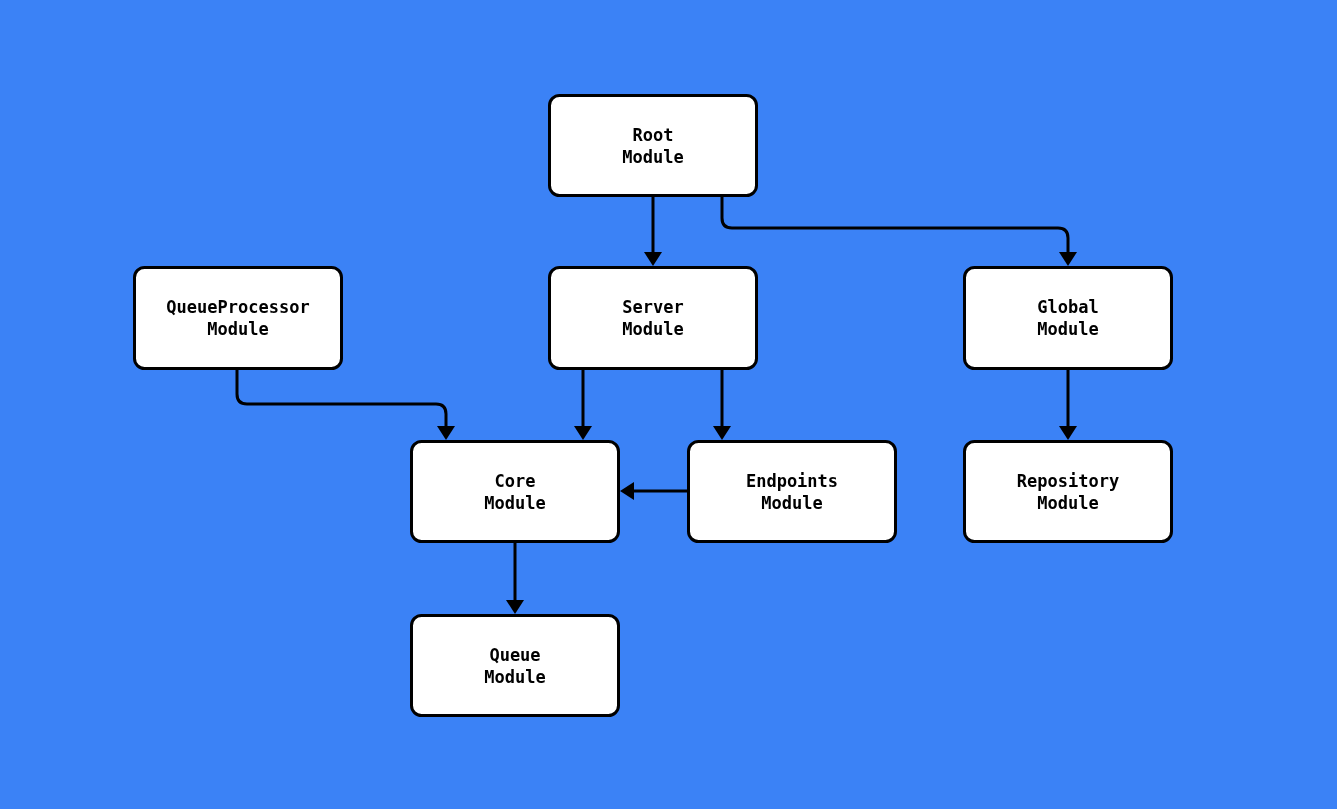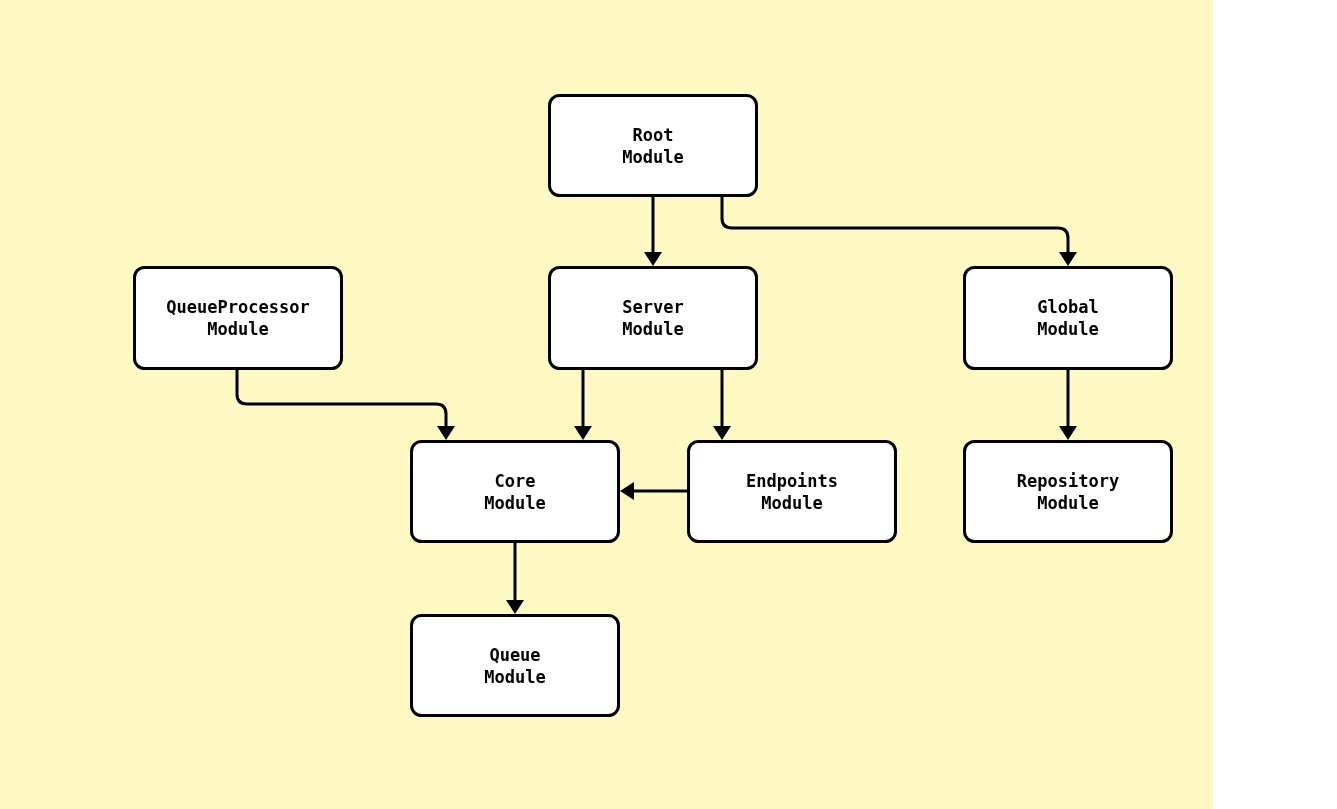--- a/index.html
+++ b/index.html
@@ -9,23 +9,23 @@
     background: #ffffff;
   }
   body {
     width: 1337px;
     height: 809px;
     overflow: hidden;
     font-family: "DejaVu Sans Mono", "Liberation Mono", monospace;
   }
   #diagram-root {
     position: relative;
-    width: 1213px;
+    width: 1337px;
     height: 809px;
-    background: #fef9c3;
+    background: #3b82f6;
   }
   svg#diagram-svg {
     display: block;
     width: 1337px;
     height: 809px;
   }
   .node-box {
     fill: #ffffff;
     stroke: #000000;
     stroke-width: 3;

